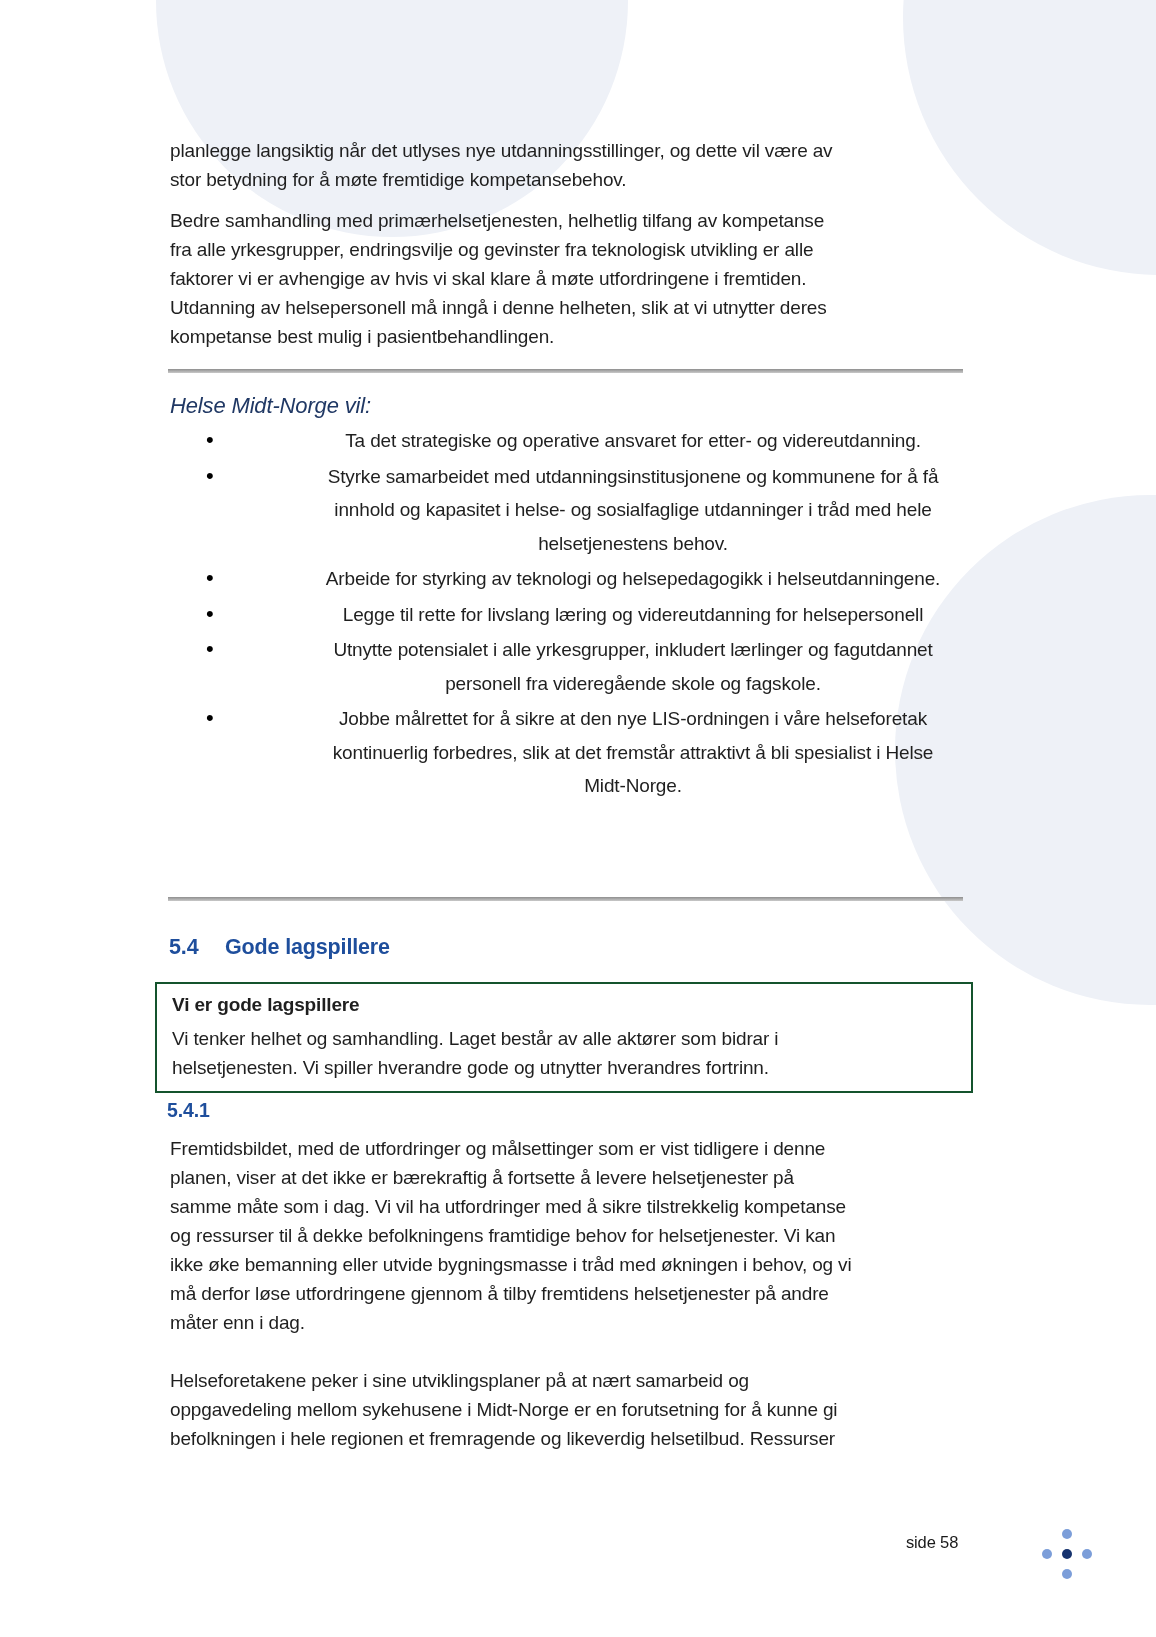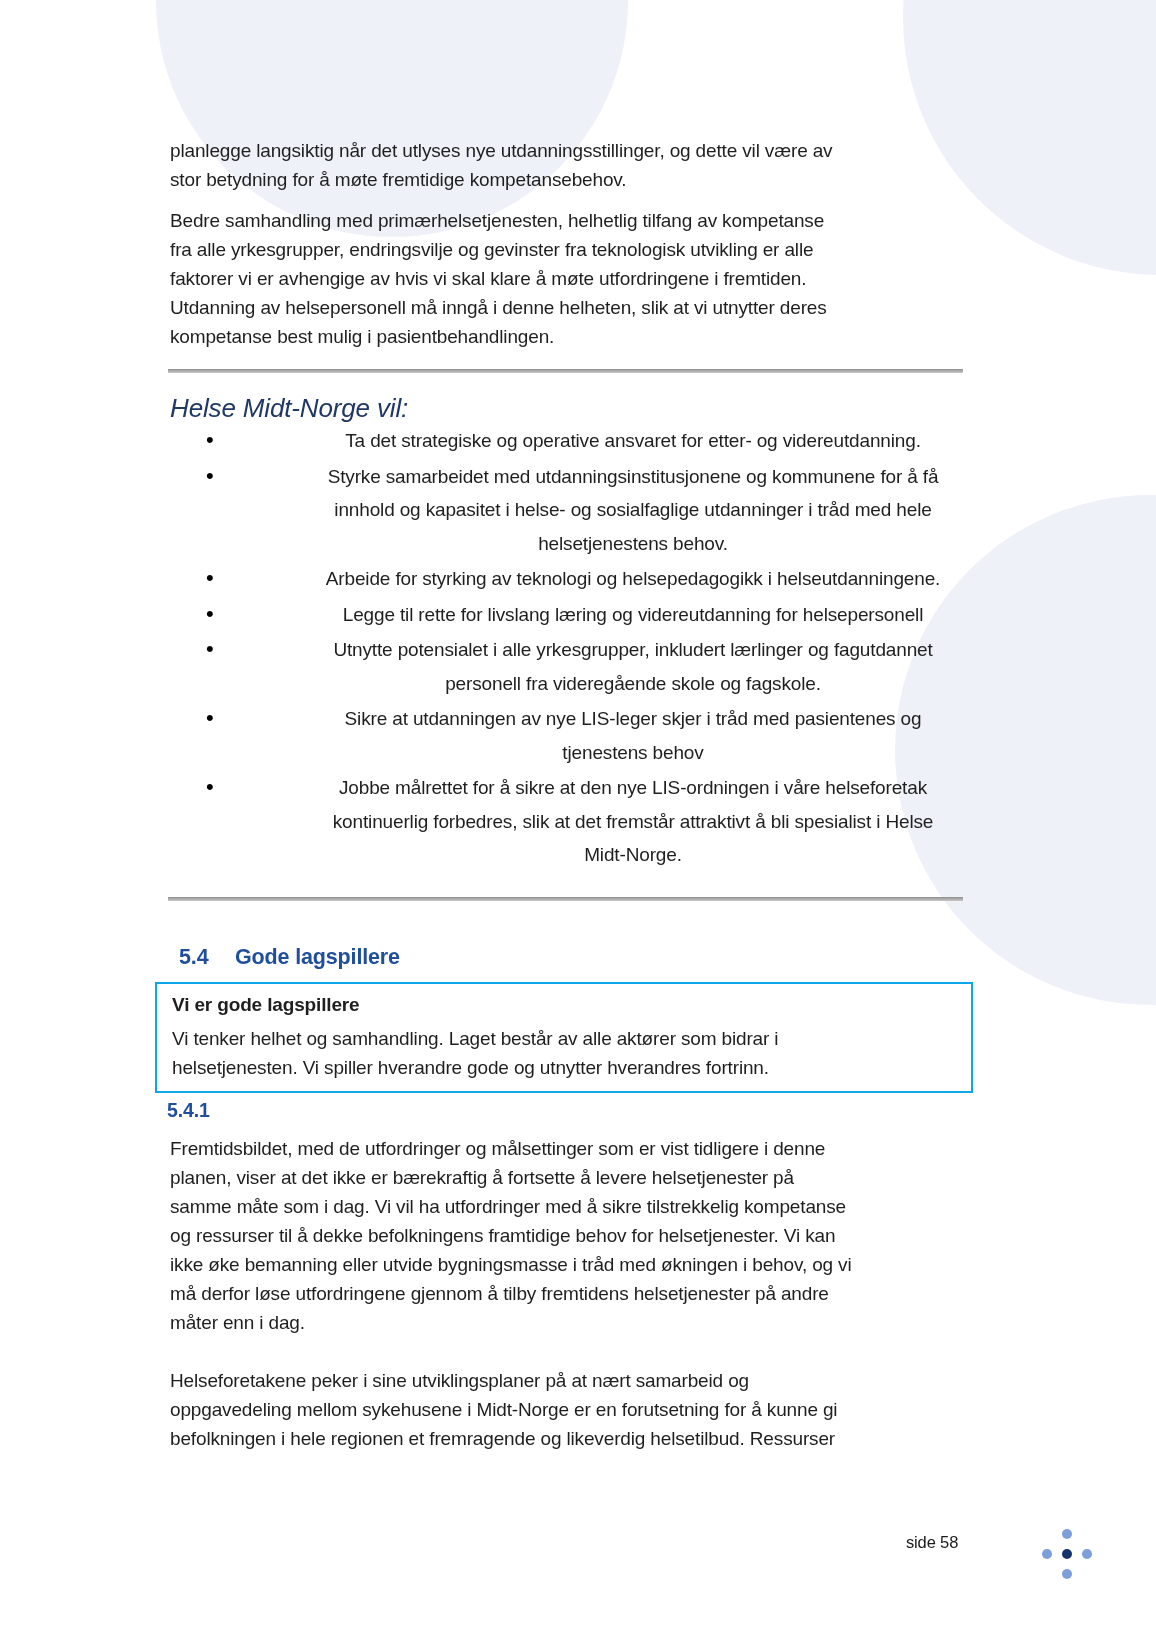--- a/index.html
+++ b/index.html
@@ -37,56 +37,56 @@
 
   .rule{
     position:absolute;left:168px;width:795px;height:4px;
     background:linear-gradient(#8f8f8f,#c9c9c9);
   }
   .rule1{top:369px;}
   .rule2{top:897px;}
 
   .leadin{
     position:absolute;left:170px;top:393px;margin:0;
-    font-size:26px;font-style:italic;color:var(--leadin-navy);
+    font-size:22px;font-style:italic;color:var(--leadin-navy);
   }
 
   .bullets{
     position:absolute;left:170px;top:424px;width:790px;
     margin:0;padding:0 0 0 68px;list-style:none;
   }
   .bullets li{
     position:relative;
     font-size:19px;line-height:33.5px;
     margin:0 0 2px 0;
     white-space:pre-line;
     text-align:center;
   }
   .bullets li::before{
     content:"\2022";
     position:absolute;left:-32px;top:-1px;
     font-size:22px;color:#000;
   }
 
   .h54{
-    position:absolute;left:167px;top:930px;margin:12px;
+    position:absolute;left:167px;top:930px;margin:2px;
     font-size:21.5px;font-weight:bold;color:var(--heading-blue);
     display:flex;line-height:30px;
   }
   .h54 .hnum{width:56px;flex:0 0 auto;}
   .h541{
     position:absolute;left:167px;top:1096px;margin:0;
     font-size:19.5px;font-weight:bold;color:var(--heading-blue);
     display:flex;line-height:28px;
   }
   .h541 .hnum{width:41px;flex:0 0 auto;margin-right:20px;}
 
   .box{
     position:absolute;left:155px;top:982px;width:785px;
-    border:2px solid #0ea5e9;background:transparent;
+    border:2px solid #14532d;background:transparent;
     padding:6px 14px 9px 15px;
   }
   .box-title{margin:0;font-size:19px;font-weight:bold;line-height:30px;}
   .box-body{margin:4px 0 0 0;font-size:19px;line-height:29px;white-space:pre-line;}
 
   .footer-page{
     position:absolute;left:906px;top:1533px;
     font-size:16.5px;color:#1a1a1a;
   }
   .logo{position:absolute;left:1042px;top:1529px;width:50px;height:50px;}
@@ -120,22 +120,20 @@
 
   <ul class="bullets">
     <li>Ta det strategiske og operative ansvaret for etter- og videreutdanning.</li>
     <li>Styrke samarbeidet med utdanningsinstitusjonene og kommunene for å få
 innhold og kapasitet i helse- og sosialfaglige utdanninger i tråd med hele
 helsetjenestens behov.</li>
     <li>Arbeide for styrking av teknologi og helsepedagogikk i helseutdanningene.</li>
     <li>Legge til rette for livslang læring og videreutdanning for helsepersonell</li>
     <li>Utnytte potensialet i alle yrkesgrupper, inkludert lærlinger og fagutdannet
 personell fra videregående skole og fagskole.</li>
-    <li>Sikre at utdanningen av nye LIS-leger skjer i tråd med pasientenes og
-tjenestens behov</li>
     <li>Jobbe målrettet for å sikre at den nye LIS-ordningen i våre helseforetak
 kontinuerlig forbedres, slik at det fremstår attraktivt å bli spesialist i Helse
 Midt-Norge.</li>
   </ul>
 
   <div class="rule rule2"></div>
 
   <h2 class="h54">
     <span class="hnum">5.4</span>
     <span>Gode lagspillere</span>

